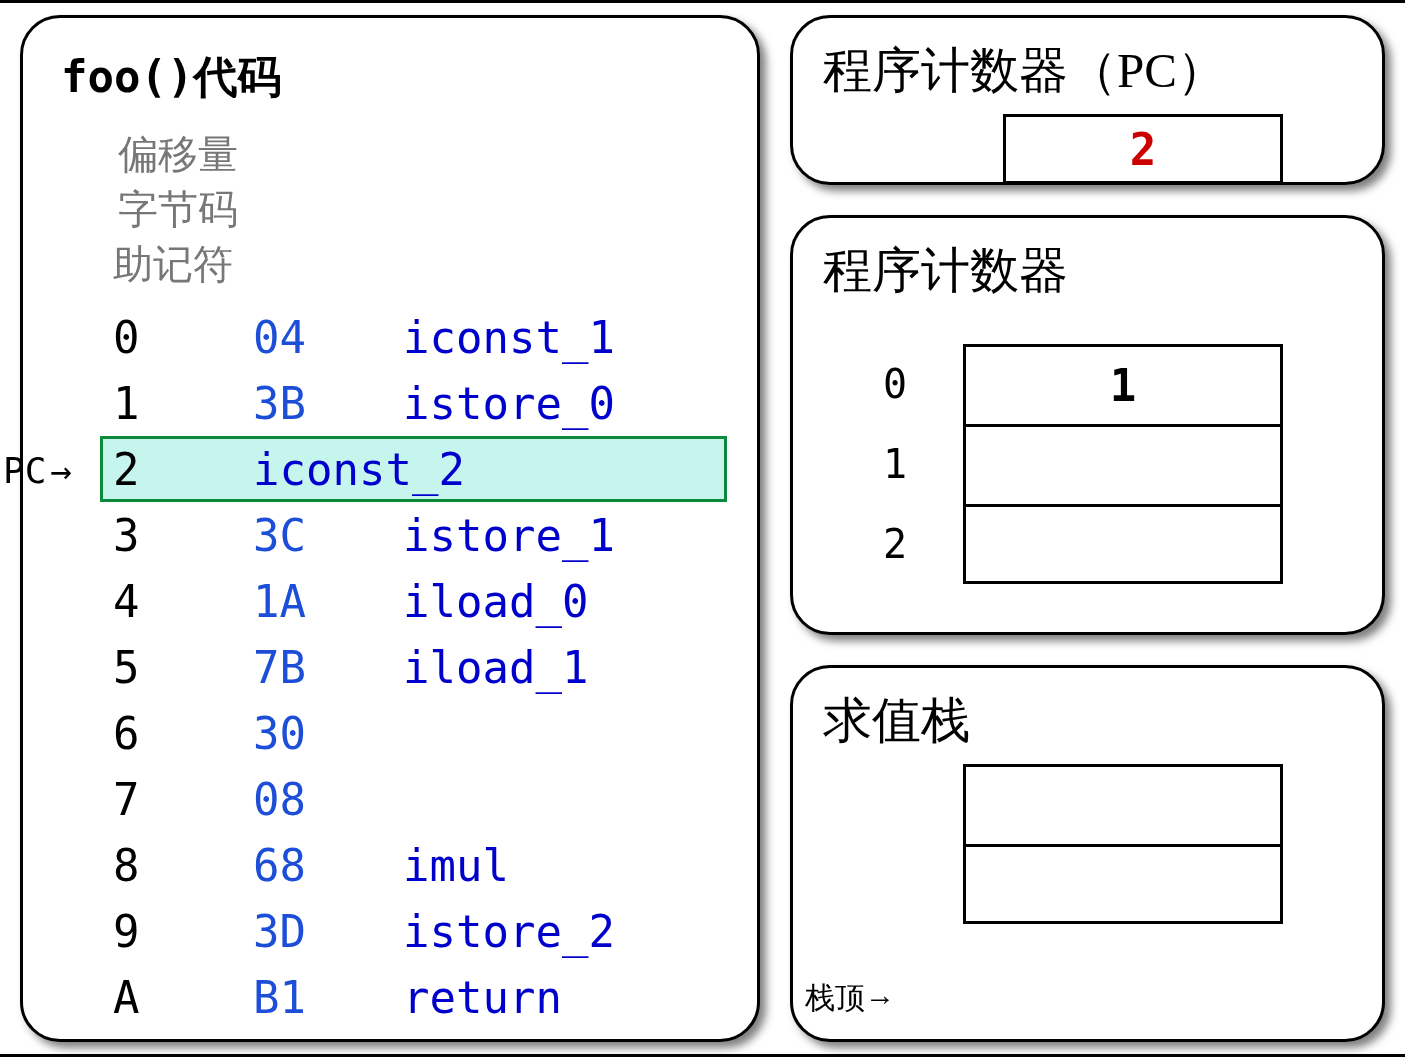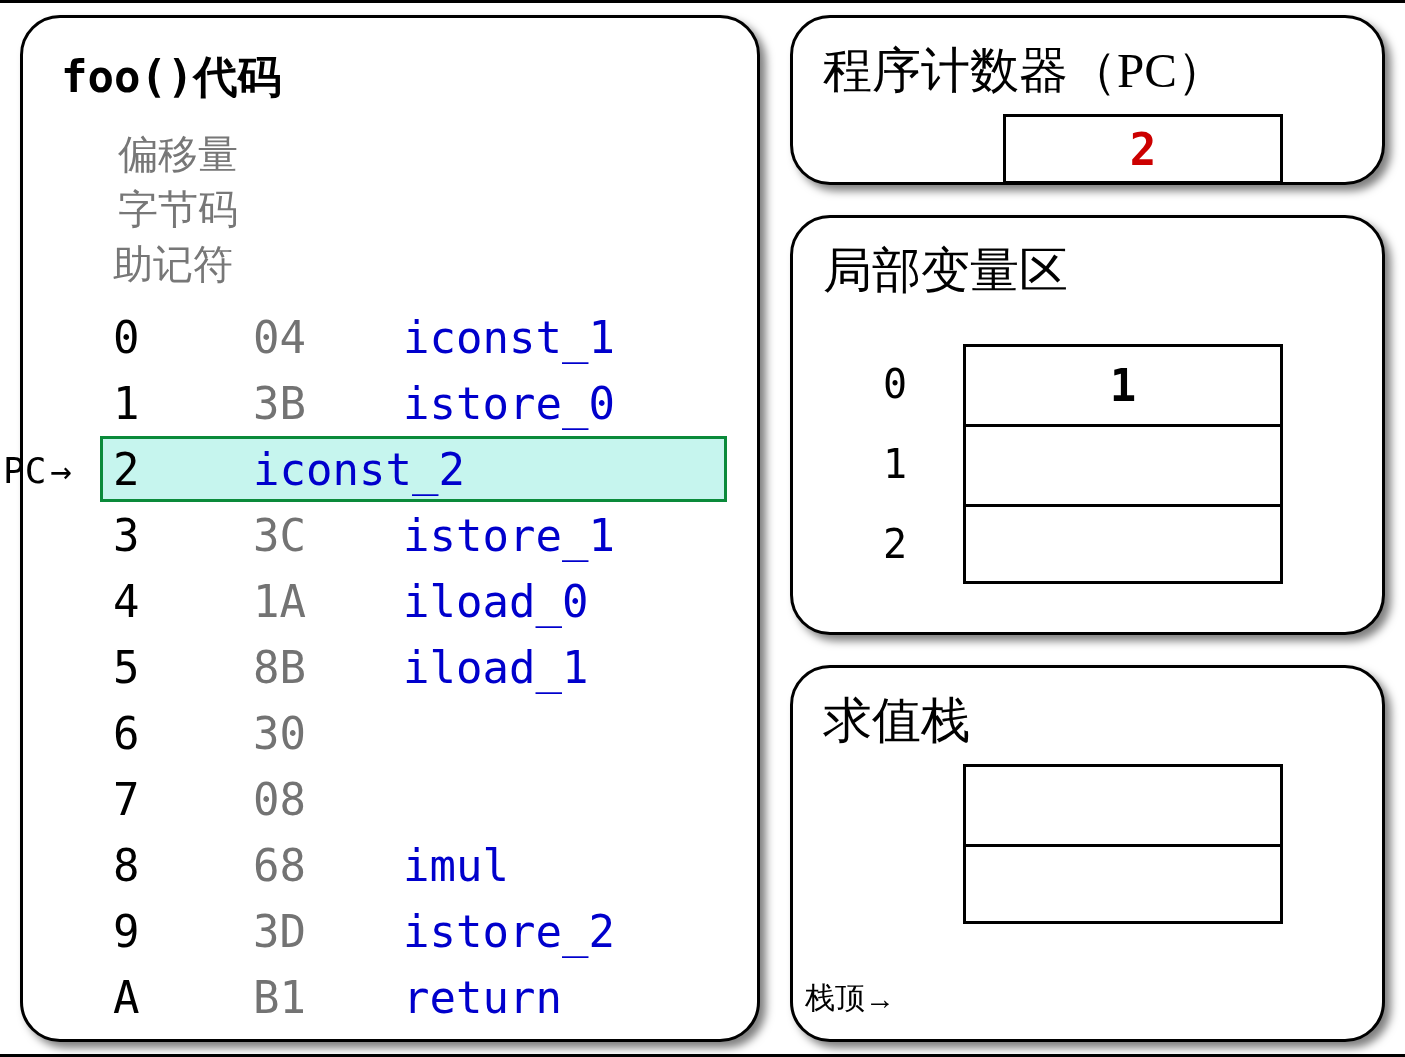--- a/index.html
+++ b/index.html
@@ -56,21 +56,21 @@
   .code-row {
     display: flex;
     align-items: center;
     height: 66px;
     font-size: 44px;
     font-family: "DejaVu Sans Mono", monospace;
     margin-left: 50px;
     padding-left: 10px;
   }
   .code-row .off { width: 140px; color: #000; }
-  .code-row .byt { width: 150px; color: #737373; }
+  .code-row .byt { width: 150px; color: #1d4ed8; }
   .code-row .mne { width: 300px; color: #0000cc; }
   .code-row.current {
     background: #c6f5ee;
     border: 3px solid #0a8a3a;
     margin-left: 47px;
     padding-left: 10px;
     height: 66px;
   }
   .pc-arrow {
     position: absolute;
@@ -156,21 +156,21 @@
     font-weight: bold;
     font-family: "DejaVu Sans Mono", monospace;
   }
   .stack-cell:last-child { border-bottom: 3px solid #000; }
   .stack-top-label {
     position: absolute;
     font-family: "SimSun", "宋体", serif;
     font-size: 30px;
     color: #000;
     display: flex;
-    align-items: center;
+    align-items: flex-start;
   }
 </style>
 </head>
 <body>
 
 <div class="canvas">
 
   <div class="panel left">
     <div class="code-title">foo()代码</div>
     <div class="code-headers">
@@ -203,21 +203,21 @@
           <span class="byt">3C</span>
           <span class="mne">istore_1</span>
         </div>
         <div class="code-row">
           <span class="off">4</span>
           <span class="byt">1A</span>
           <span class="mne">iload_0</span>
         </div>
         <div class="code-row">
           <span class="off">5</span>
-          <span class="byt">8B</span>
+          <span class="byt">7B</span>
           <span class="mne">iload_1</span>
         </div>
         <div class="code-row">
           <span class="off">6</span>
           <span class="byt">30</span>
         </div>
         <div class="code-row">
           <span class="off">7</span>
           <span class="byt">08</span>
         </div>
@@ -240,21 +240,21 @@
   </div>
 
   <div class="right">
 
     <div class="panel pc-panel">
       <div class="panel-title">程序计数器（PC）</div>
       <div class="pc-box">2</div>
     </div>
 
     <div class="panel locals-panel">
-      <div class="panel-title">局部变量区</div>
+      <div class="panel-title">程序计数器</div>
       <div class="locals-table" id="locals-table">
           <div class="locals-row">
             <div class="locals-idx">0</div>
             <div class="locals-cell">1</div>
           </div>
           <div class="locals-row">
             <div class="locals-idx">1</div>
             <div class="locals-cell"></div>
           </div>
           <div class="locals-row">

